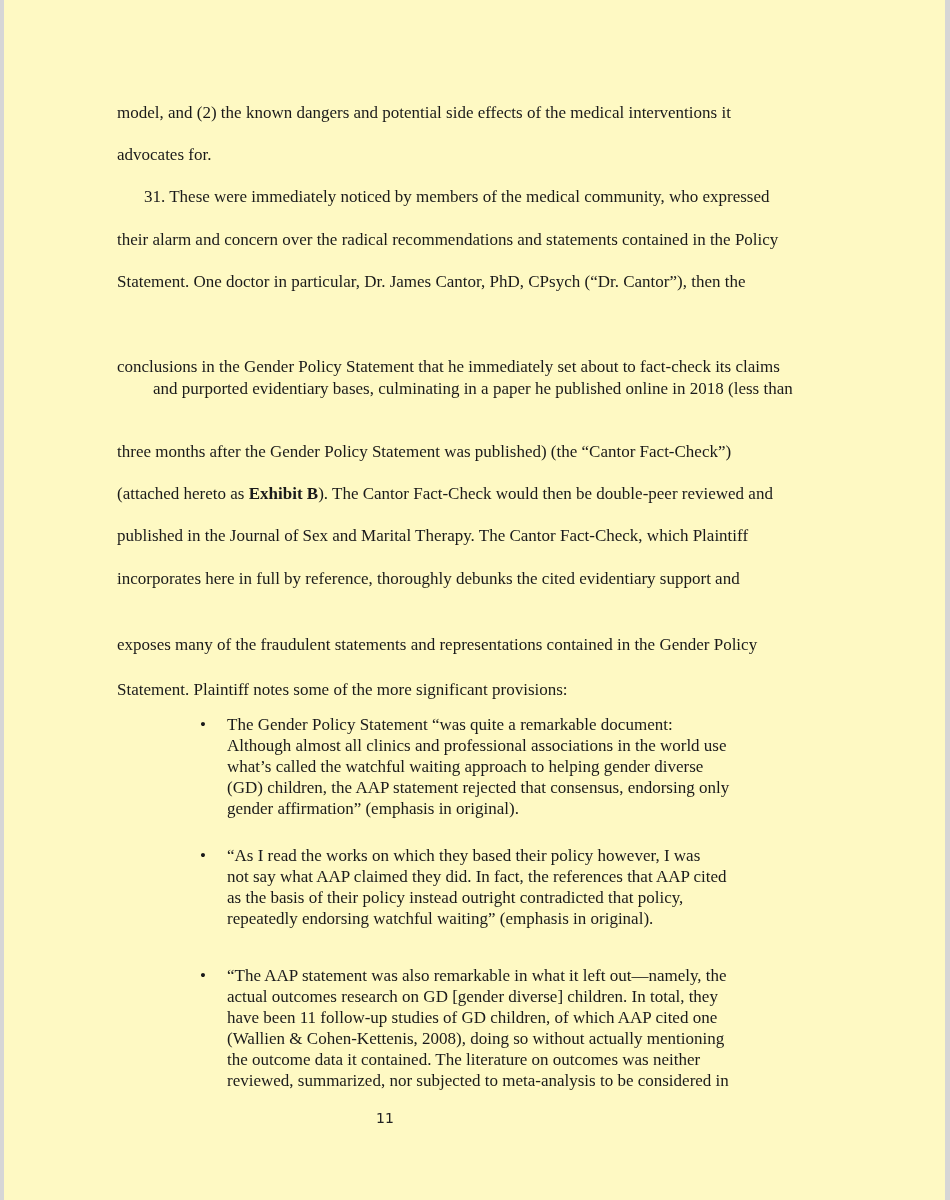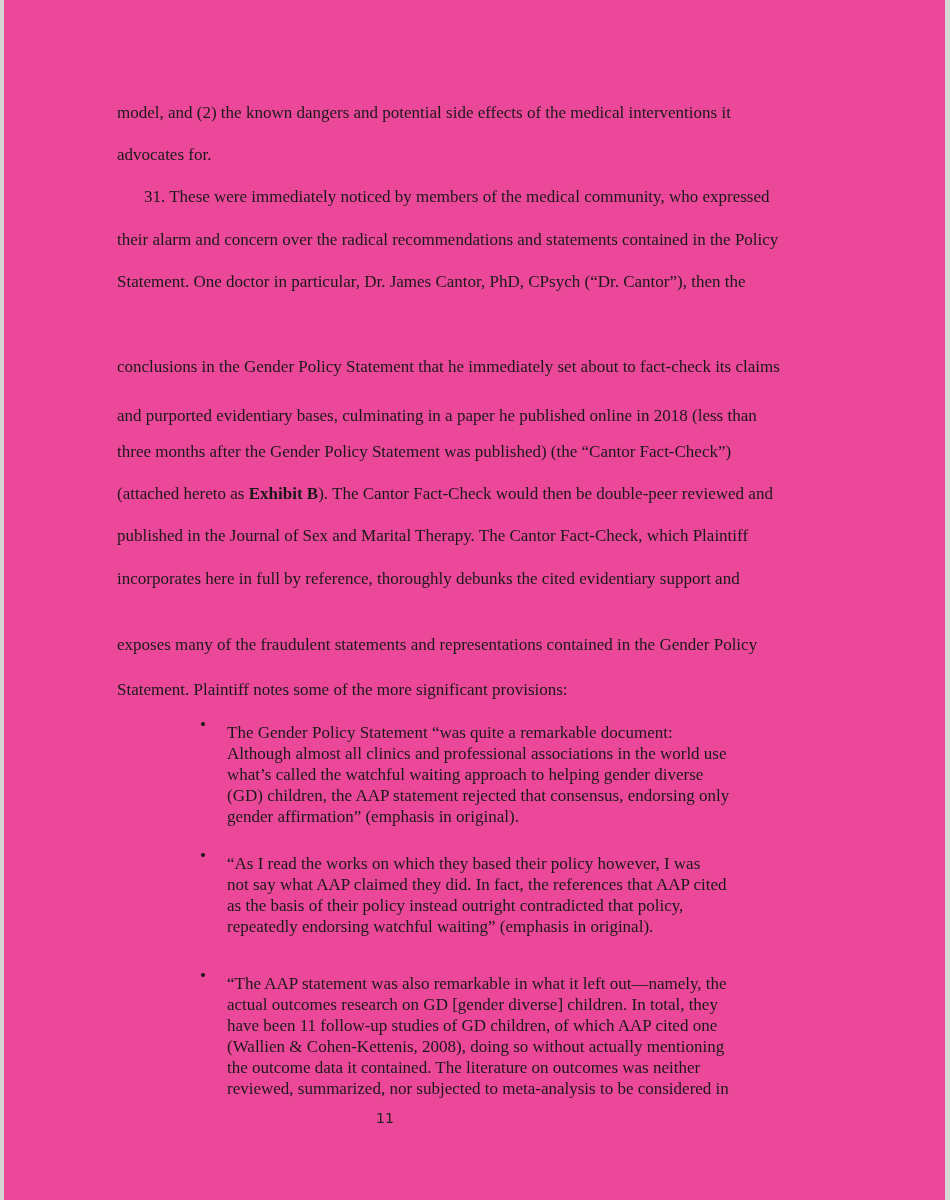--- a/index.html
+++ b/index.html
@@ -22,21 +22,21 @@
     .frame-edge-right {
       position: absolute;
       right: 0; top: 0;
       width: 5px; height: 1200px;
       background: #d6d6d6;
     }
     .page {
       position: absolute;
       left: 4px; top: 0;
       width: 941px; height: 1200px;
-      background: #ec4899;
+      background: #fef9c3;
     }
     .doc {
       font-family: "Liberation Serif", "DejaVu Serif", serif;
       color: #1a1a1a;
       font-size: 17px;
     }
     .body-line {
       position: absolute;
       left: 113px;
       white-space: nowrap;
@@ -58,21 +58,21 @@
     .bullet-dot {
       position: absolute;
       left: 0;
       top: 0;
       font-size: 17px;
       line-height: 21px;
     }
     .bullet-lines {
       position: absolute;
       left: 27px;
-      top: 8px;
+      top: 0;
       white-space: nowrap;
       font-size: 17px;
       line-height: 21px;
     }
     .bullet-lines span {
       display: block;
     }
     .page-number {
       position: absolute;
       left: 0;
@@ -96,21 +96,21 @@
   <div class="body-line" style="top:103px;">model, and (2) the known dangers and potential side effects of the medical interventions it</div>
   <div class="body-line" style="top:145px;">advocates for.</div>
 
   <div class="body-line indent" style="top:187px;">
     <span>31.</span>
     <span>These were immediately noticed by members of the medical community, who expressed</span>
   </div>
   <div class="body-line" style="top:230px;">their alarm and concern over the radical recommendations and statements contained in the Policy</div>
   <div class="body-line" style="top:272px;">Statement. One doctor in particular, Dr. James Cantor, PhD, CPsych (“Dr. Cantor”), then the</div>
   <div class="body-line" style="top:357px;">conclusions in the Gender Policy Statement that he immediately set about to fact-check its claims</div>
-  <div class="body-line" style="top:406px;">and purported evidentiary bases, culminating in a paper he published online in 2018 (less than</div>
+  <div class="body-line" style="top:379px;margin-left:36px;">and purported evidentiary bases, culminating in a paper he published online in 2018 (less than</div>
   <div class="body-line" style="top:442px;">three months after the Gender Policy Statement was published) (the “Cantor Fact-Check”)</div>
   <div class="body-line" style="top:484px;">
     <span>(attached hereto as </span><b>Exhibit B</b><span>). The Cantor Fact-Check would then be double-peer reviewed and</span>
   </div>
   <div class="body-line" style="top:526px;">published in the Journal of Sex and Marital Therapy. The Cantor Fact-Check, which Plaintiff</div>
   <div class="body-line" style="top:569px;">incorporates here in full by reference, thoroughly debunks the cited evidentiary support and</div>
   <div class="body-line" style="top:611px;margin-top:24px;">exposes many of the fraudulent statements and representations contained in the Gender Policy</div>
   <div class="body-line" style="top:680px;text-align:right;">Statement. Plaintiff notes some of the more significant provisions:</div>
 
   <div class="bullet-list">

